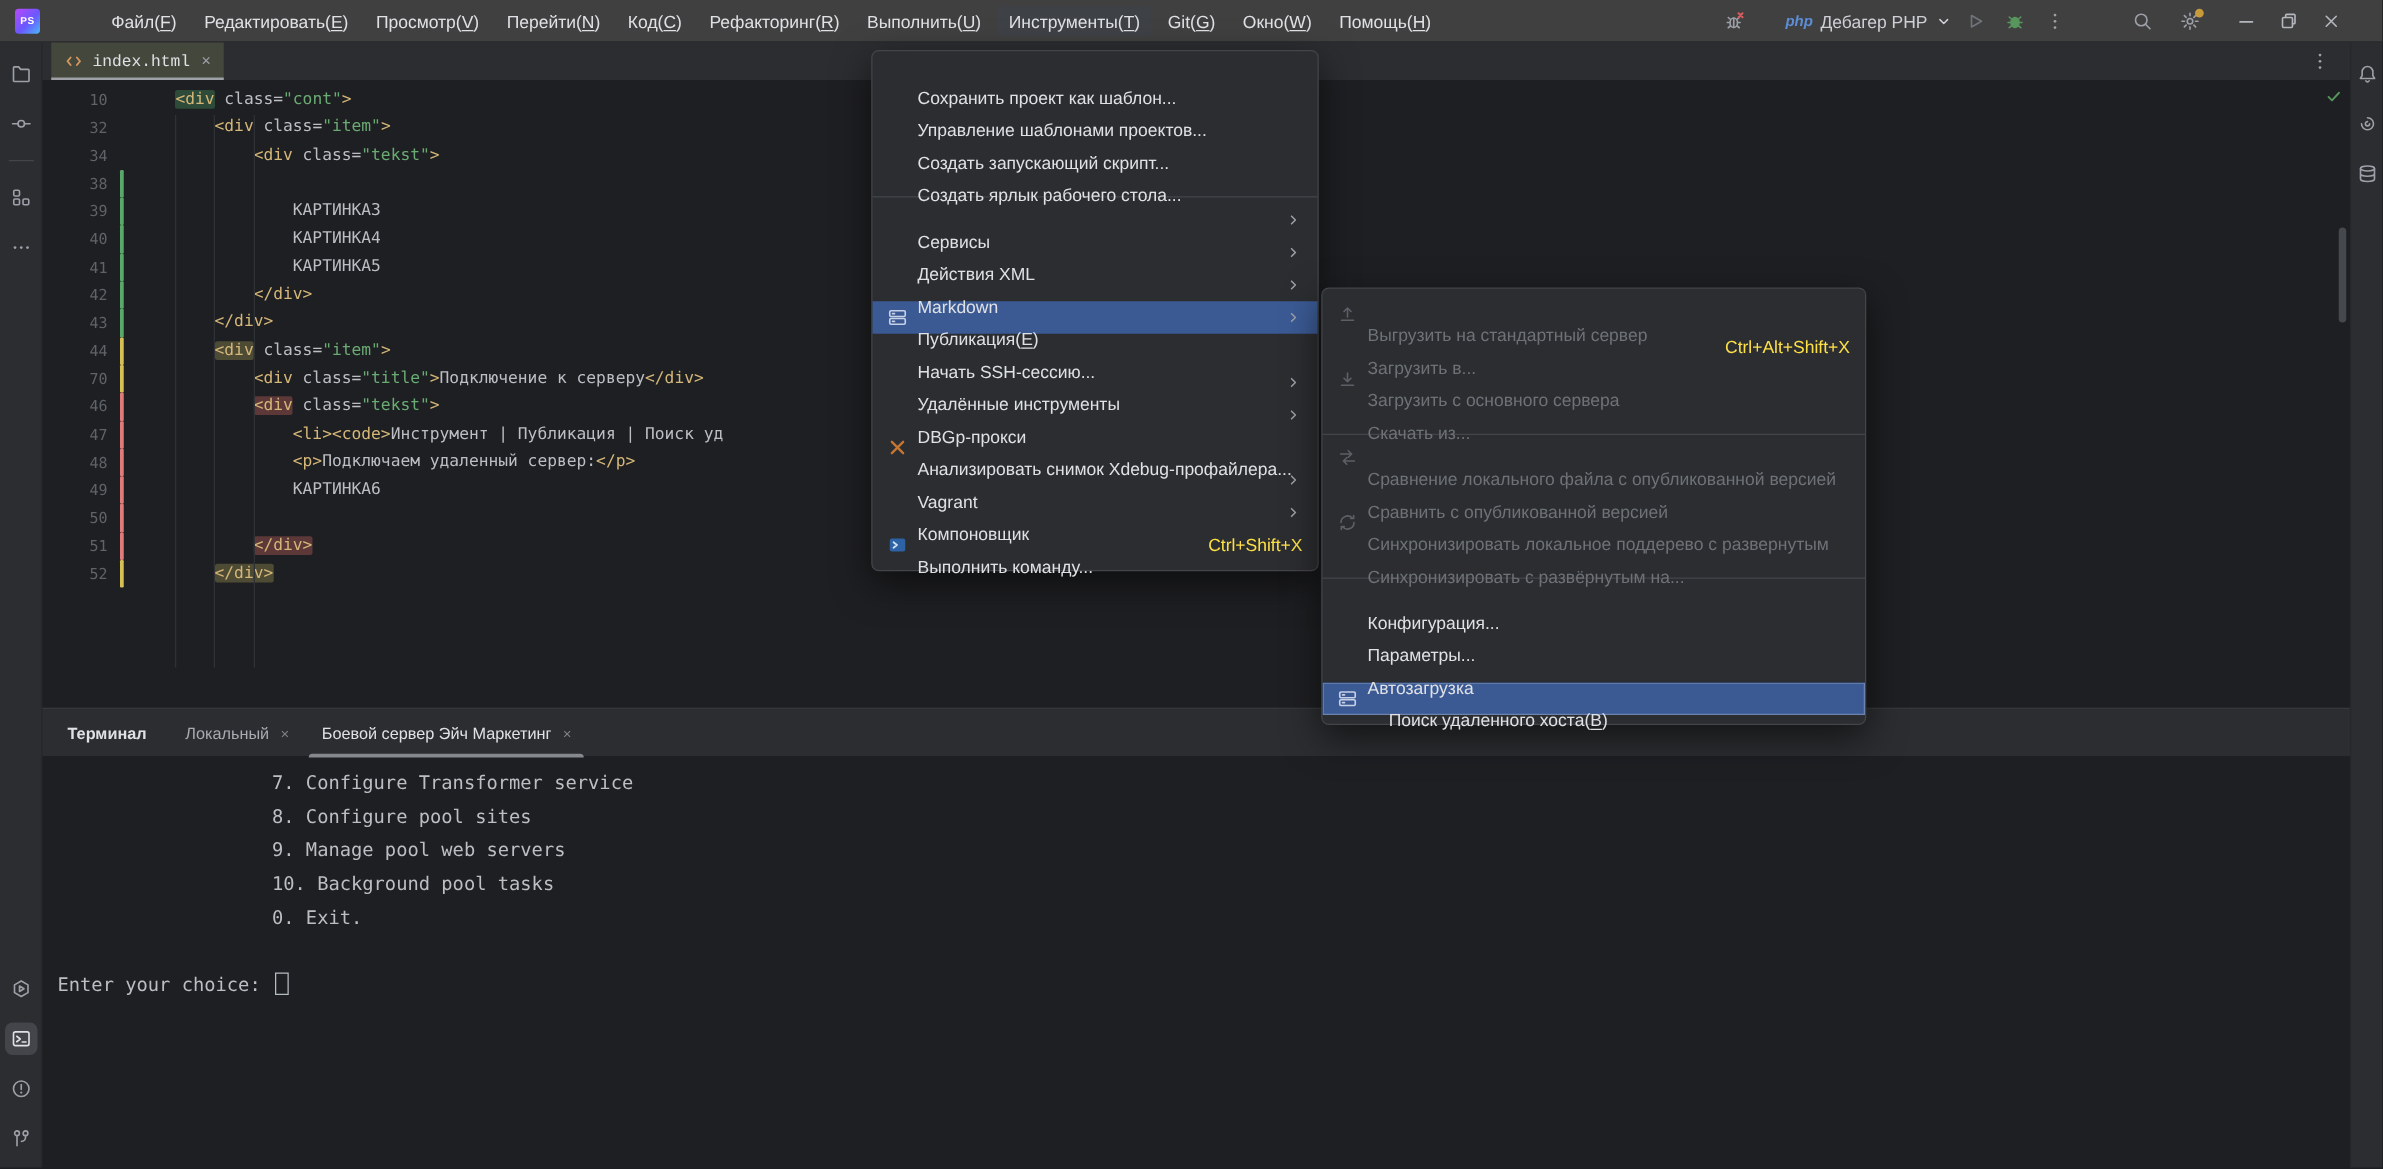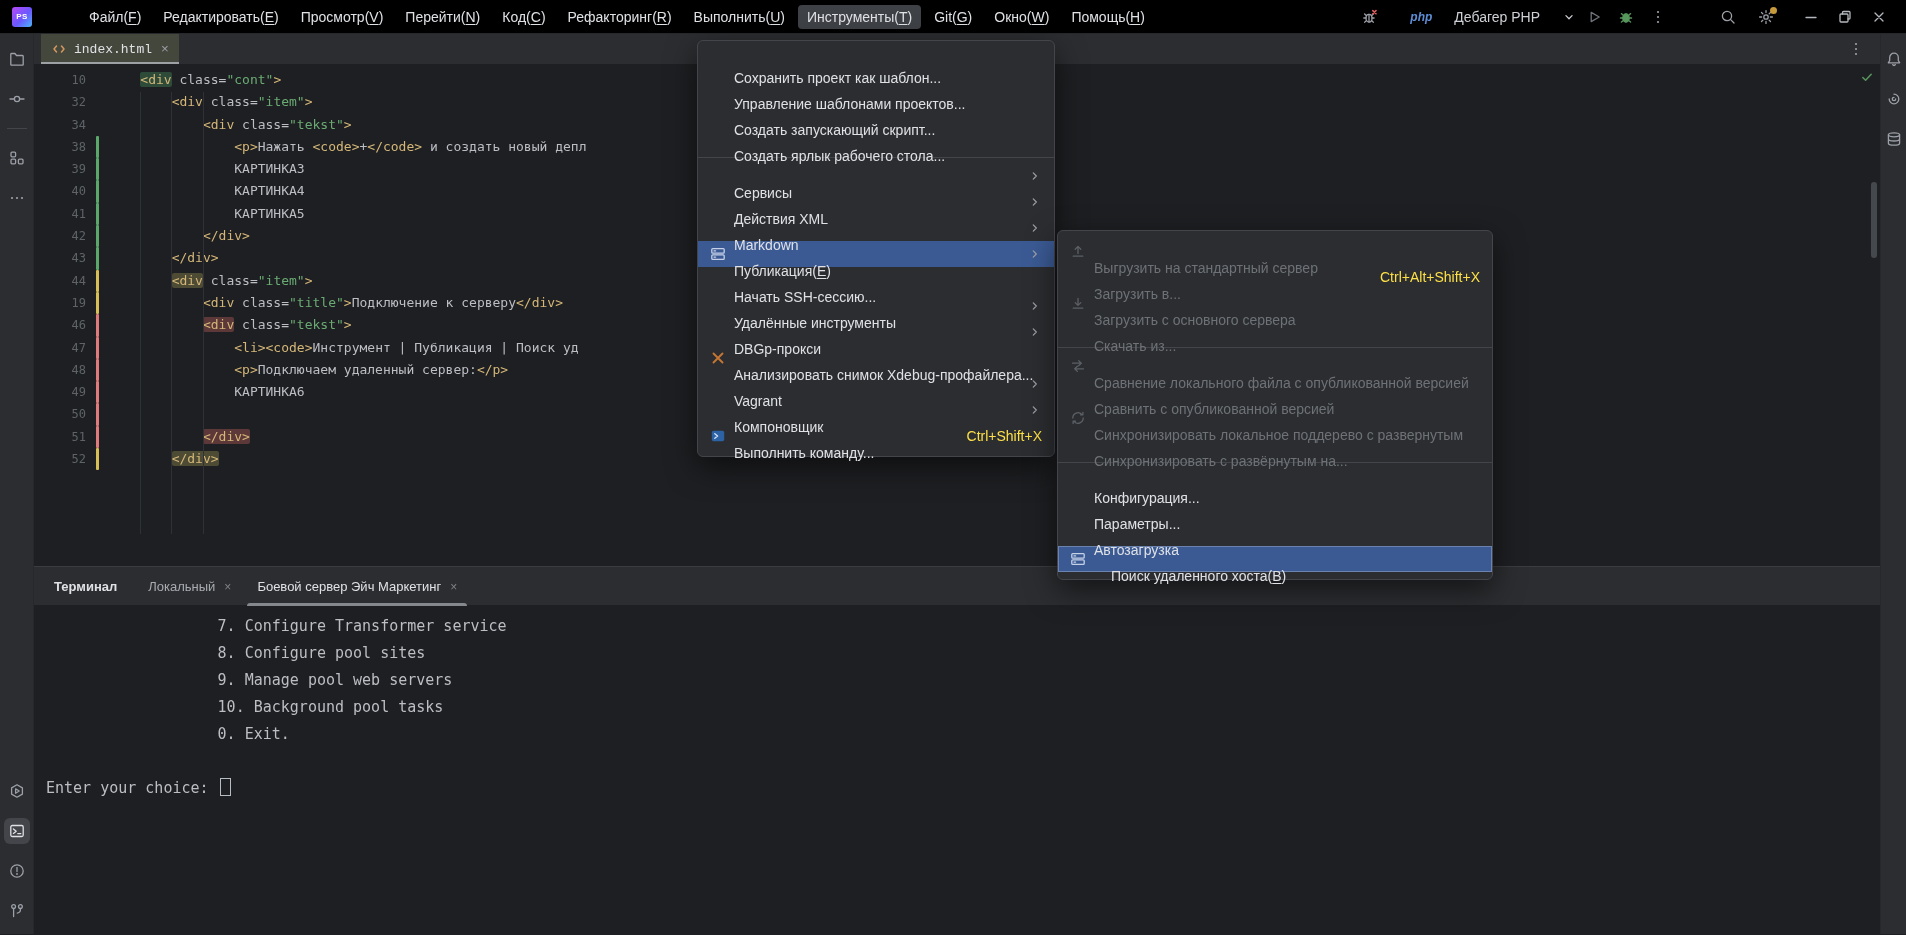--- a/index.html
+++ b/index.html
@@ -3,28 +3,28 @@
 <meta charset="utf-8">
 <style>
   *{margin:0;padding:0;box-sizing:border-box;}
   html,body{width:1906px;height:935px;overflow:hidden;}
   body{background:#1E1F22;font-family:"Liberation Sans",sans-serif;font-size:14px;color:#DFE1E5;position:relative;}
   u{text-underline-offset:2px;}
   .ic{display:inline-flex;align-items:center;justify-content:center;}
   .ic svg{display:block;}
 
   
-  .titlebar{height:34px;background:#000000;border-bottom:1px solid #26282B;display:flex;align-items:center;justify-content:space-between;padding:0 10px 0 12px;}
+  .titlebar{height:34px;background:#404040;border-bottom:1px solid #26282B;display:flex;align-items:center;justify-content:space-between;padding:0 24px 0 12px;}
   .tb-left{display:flex;align-items:center;height:100%;}
   .logo{width:20px;height:20px;border-radius:3px;background:linear-gradient(135deg,#B74AF7 0%,#6B57FF 55%,#4AB8F7 100%);color:#fff;font-size:8px;font-weight:bold;display:flex;align-items:center;justify-content:center;letter-spacing:.5px;}
   .menubar{display:flex;align-items:center;margin-left:48px;gap:4px;height:100%;justify-content:center;}
   .mb-item{padding:4px 9px;border-radius:4px;color:#DFE1E5;cursor:default;white-space:nowrap;}
   .mb-item.open{background:#3E4146;}
   .tb-right{display:flex;align-items:center;color:#9DA0A8;}
-  .runcfg{display:flex;align-items:center;gap:22px;margin:0 4px 0 26px;color:#CED0D6;}
+  .runcfg{display:flex;align-items:center;gap:6px;margin:0 4px 0 26px;color:#CED0D6;}
   .php-badge{color:#5C8DD6;font-weight:bold;font-style:italic;font-size:12px;}
   .tb-btn{width:28px;height:26px;display:flex;align-items:center;justify-content:center;border-radius:4px;position:relative;}
   .tb-btn.badge::after{content:"";position:absolute;top:3px;right:3px;width:7px;height:7px;border-radius:50%;background:#C79A3C;}
   .gap-lg{margin-left:42px;}
   .gap-md{margin-left:14px;}
   .wc{width:34px;height:26px;display:flex;align-items:center;justify-content:center;color:#B4B8BE;}
 
   
   .workspace{display:flex;height:900px;}
   .strip{background:#2B2D30;display:flex;flex-direction:column;align-items:center;}
@@ -316,21 +316,20 @@
             <span class="ct"><span class="seg tx">        </span><span class="seg tg">&lt;div</span><span class="seg tx"> </span><span class="seg at">class</span><span class="seg tx">=</span><span class="seg st">"item"</span><span class="seg tg">&gt;</span></span>
           </div>
           <div class="cl">
             <span class="ln">34</span>
             <span class="gbar"></span>
             <span class="ct"><span class="seg tx">            </span><span class="seg tg">&lt;div</span><span class="seg tx"> </span><span class="seg at">class</span><span class="seg tx">=</span><span class="seg st">"tekst"</span><span class="seg tg">&gt;</span></span>
           </div>
           <div class="cl">
             <span class="ln">38</span>
             <span class="gbar bar-g"></span>
-            <span class="ct"><span class="seg tx">                </span><span class="seg tg">&lt;p&gt;</span><span class="seg tx">Нажать </span><span class="seg tg">&lt;code&gt;</span><span class="seg tx">+</span><span class="seg tg">&lt;/code&gt;</span><span class="seg tx"> и создать новый депл</span></span>
           </div>
           <div class="cl">
             <span class="ln">39</span>
             <span class="gbar bar-g"></span>
             <span class="ct"><span class="seg tx">                КАРТИНКА3</span></span>
           </div>
           <div class="cl">
             <span class="ln">40</span>
             <span class="gbar bar-g"></span>
             <span class="ct"><span class="seg tx">                КАРТИНКА4</span></span>
@@ -349,21 +348,21 @@
             <span class="ln">43</span>
             <span class="gbar bar-g"></span>
             <span class="ct"><span class="seg tx">        </span><span class="seg tg">&lt;/div&gt;</span></span>
           </div>
           <div class="cl">
             <span class="ln">44</span>
             <span class="gbar bar-y"></span>
             <span class="ct"><span class="seg tx">        </span><span class="seg tg ho">&lt;div</span><span class="seg tx"> </span><span class="seg at">class</span><span class="seg tx">=</span><span class="seg st">"item"</span><span class="seg tg">&gt;</span></span>
           </div>
           <div class="cl">
-            <span class="ln">19</span>
+            <span class="ln">70</span>
             <span class="gbar bar-y"></span>
             <span class="ct"><span class="seg tx">            </span><span class="seg tg">&lt;div</span><span class="seg tx"> </span><span class="seg at">class</span><span class="seg tx">=</span><span class="seg st">"title"</span><span class="seg tg">&gt;</span><span class="seg tx">Подключение к серверу</span><span class="seg tg">&lt;/div&gt;</span></span>
           </div>
           <div class="cl">
             <span class="ln">46</span>
             <span class="gbar bar-r"></span>
             <span class="ct"><span class="seg tx">            </span><span class="seg tg hr">&lt;div</span><span class="seg tx"> </span><span class="seg at">class</span><span class="seg tx">=</span><span class="seg st">"tekst"</span><span class="seg tg">&gt;</span></span>
           </div>
           <div class="cl">
             <span class="ln">47</span>

